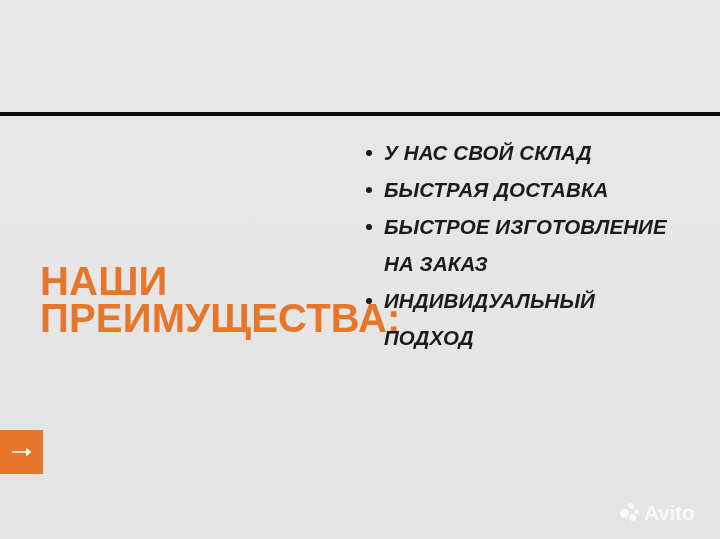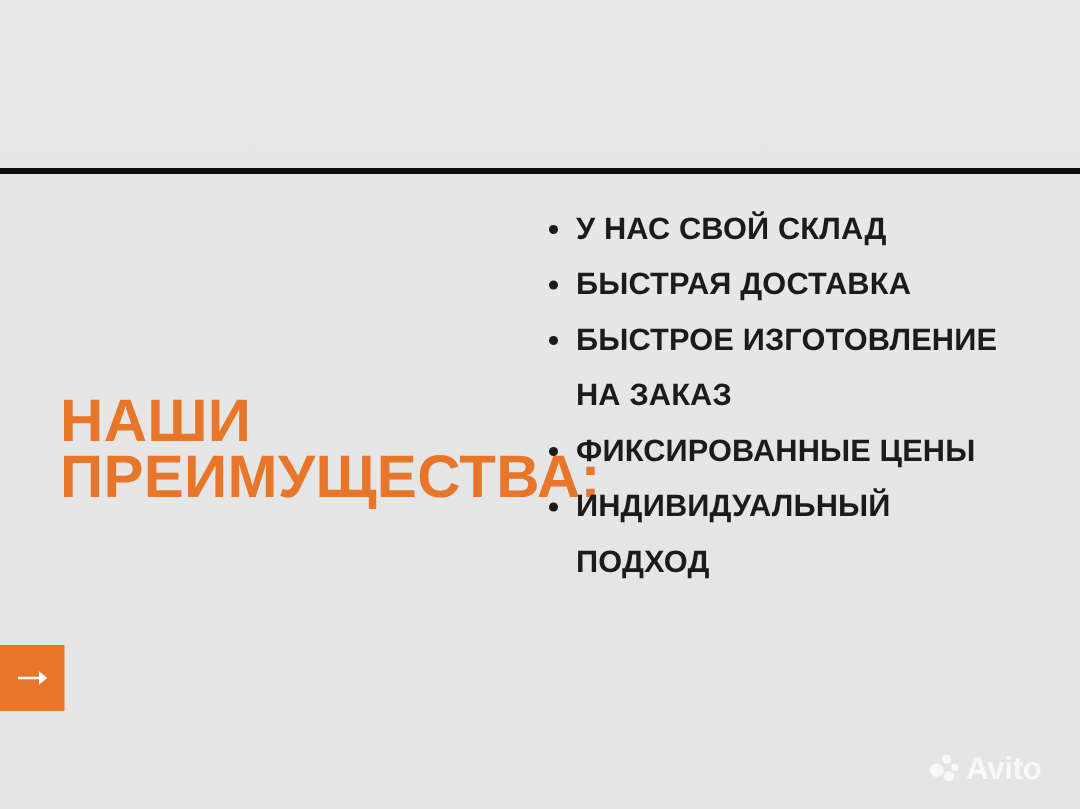--- a/index.html
+++ b/index.html
@@ -78,20 +78,21 @@
     position: relative;
     padding-left: 22px;
     margin: 0 0 0 0;
     color: #1b1b1b;
     font-size: 20.5px;
     font-weight: bold;
     line-height: 37px;
     letter-spacing: 0.1px;
     text-transform: uppercase;
     white-space: pre-line;
+    font-style: italic;
   }
   #benefits-list li::before {
     content: "";
     position: absolute;
     left: 4px;
     top: 16px;
     width: 6px;
     height: 6px;
     border-radius: 50%;
     background: #1b1b1b;
@@ -148,21 +149,20 @@
         <path d="M15 1.5 L20.5 6 L15 10.5 Z" fill="#ffffff"></path>
       </svg>
     </span>
   </div>
 
   <ul id="benefits-list">
     <li>У НАС СВОЙ СКЛАД</li>
     <li>БЫСТРАЯ ДОСТАВКА</li>
     <li>БЫСТРОЕ ИЗГОТОВЛЕНИЕ
 НА ЗАКАЗ</li>
-    <li>ФИКСИРОВАННЫЕ ЦЕНЫ</li>
     <li>ИНДИВИДУАЛЬНЫЙ
 ПОДХОД</li>
   </ul>
 
   <div id="watermark">
     <span class="wm-dots">
       <i class="d1"></i>
         <i class="d2"></i>
         <i class="d3"></i>
         <i class="d4"></i>

